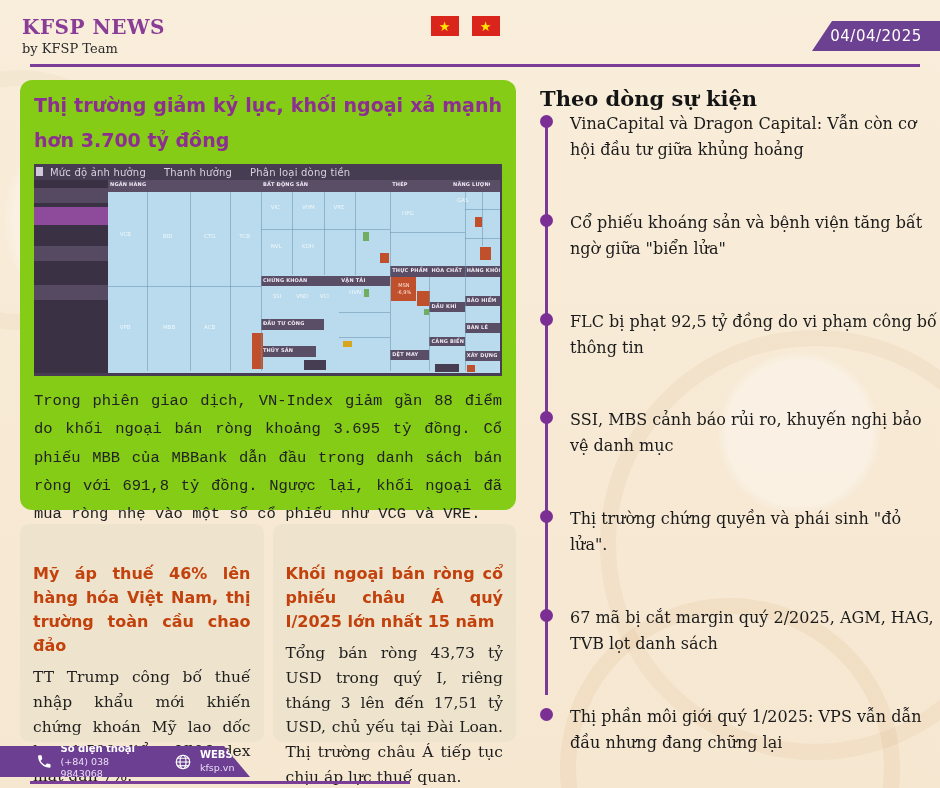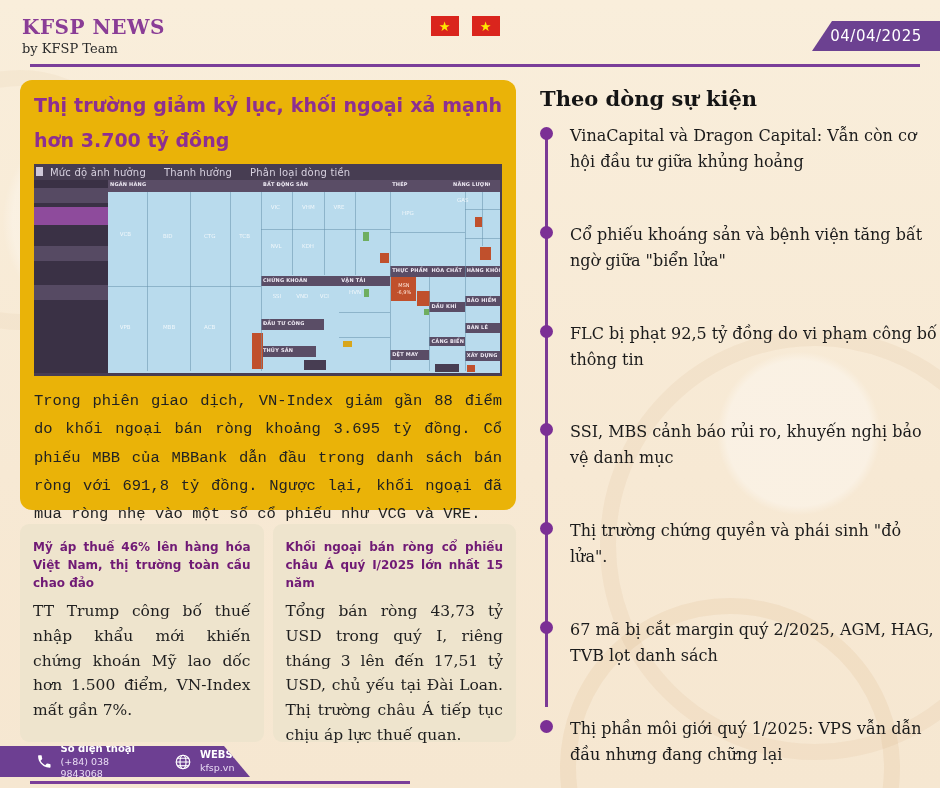--- a/index.html
+++ b/index.html
@@ -26,21 +26,21 @@
   .flag { width:28px; height:20px; background:#da251d; display:flex; align-items:center; justify-content:center; flex:0 0 auto; }
   .flag span { color:#ffe600; font-size:13px; line-height:1; }
   .main-title { font-family:"DejaVu Serif", serif; font-weight:bold; font-size:29px; color:#121212; white-space:nowrap; }
   .date-badge { position:absolute; right:0; top:21px; width:128px; height:30px; background:#6c4191;
     clip-path:polygon(20px 0, 100% 0, 100% 100%, 0 100%);
     display:flex; align-items:center; justify-content:center; color:#fff; font-size:15px; letter-spacing:0.5px; }
   .header-rule { position:absolute; left:30px; top:64px; width:890px; height:3px; background:#7a3e99; }
 
   
   .article-card { position:absolute; left:20px; top:80px; width:496px; height:430px;
-    background:#eab308; border-radius:12px; padding:8px 14px 0 14px; }
+    background:#84cc16; border-radius:12px; padding:8px 14px 0 14px; }
   .headline { font-size:19px; font-weight:bold; color:#8d2f91; line-height:1.85; text-align:justify; }
 
   
   .treemap { position:relative; width:468px; height:212px; margin-top:6px; background:#473d52; padding:16px 2px 3px 0; }
   .tm-toolbar { position:absolute; top:0; left:0; right:0; height:16px; display:flex; align-items:center; gap:18px; padding-left:16px; }
   .tm-toolbar::before { content:""; position:absolute; left:2px; top:3px; width:7px; height:9px; background:#cfc8d8; }
   .tm-tab { font-size:10px; color:#d8d2e0; letter-spacing:0.2px; }
   .tm-body { display:flex; height:100%; }
   .tm-sidebar { position:relative; width:74px; background:#3a3145; flex:0 0 auto; }
   .sb-row { position:absolute; left:0; width:100%; background:#564a63; }
@@ -54,27 +54,27 @@
   .cell-d { background:#473d52; color:#cbc3d4; font-size:5px; }
   .cell-v { border-left:1px solid rgba(105,148,173,0.55); }
   .cell-z { border-top:1px solid rgba(105,148,173,0.55); }
   .cell-t { color:rgba(255,255,255,0.78); font-size:5.5px; line-height:1; background:transparent; white-space:nowrap; }
 
   .article-body { margin-top:11px; font-family:Liberation Mono, monospace; font-size:15.5px; line-height:1.82; text-align:justify; color:#222; }
 
   
   .boxes { position:absolute; left:20px; top:524px; width:496px; display:flex; gap:9px; }
   .box { flex:1; background:#eee4cd; border-radius:9px; padding:14px 13px; height:218px; }
-  .box-title { font-size:12px; font-weight:bold; color:#701a75; line-height:1.5; text-align:justify; }
+  .box-title { font-size:16px; font-weight:bold; color:#c2410c; line-height:1.5; text-align:justify;margin-top:24px; }
   .box-body { margin-top:7px; font-family:"DejaVu Serif", serif; font-size:15.5px; line-height:1.6; text-align:justify; color:#1f1f1f; }
 
   
   .events { position:absolute; left:540px; top:86px; width:397px; }
   .events-title { font-family:"DejaVu Serif", serif; font-weight:bold; font-size:21px; color:#141414; }
-  .timeline { list-style:none; position:relative; margin-top:12px; padding-left:30px; }
+  .timeline { list-style:none; position:relative; margin-top:0; padding-left:30px; }
   .tl-line { position:absolute; left:5px; top:8px; width:3px; height:576px; background:#7b3a95; }
   .timeline li { position:relative; margin-bottom:47px; font-family:"DejaVu Serif", serif; font-size:16px; line-height:1.62; color:#1b1b1b; }
   .timeline li:last-child { margin-bottom:0; }
   .dot { position:absolute; left:-30px; top:4px; width:13px; height:13px; border-radius:50%; background:#7b2f95; }
 
   
   .footer-banner { position:absolute; left:0; top:746px; width:250px; height:31px; background:#6d3f92;
     clip-path:polygon(0 0, 224px 0, 250px 100%, 0 100%);
     display:flex; align-items:center; gap:22px; padding-left:36px; }
   .contact { display:flex; align-items:center; gap:8px; }

